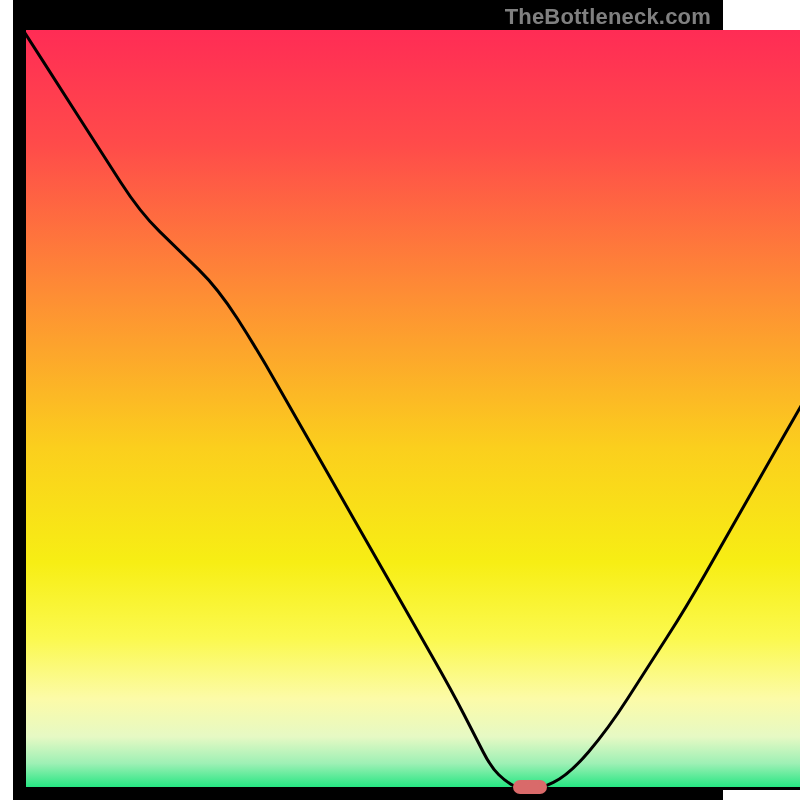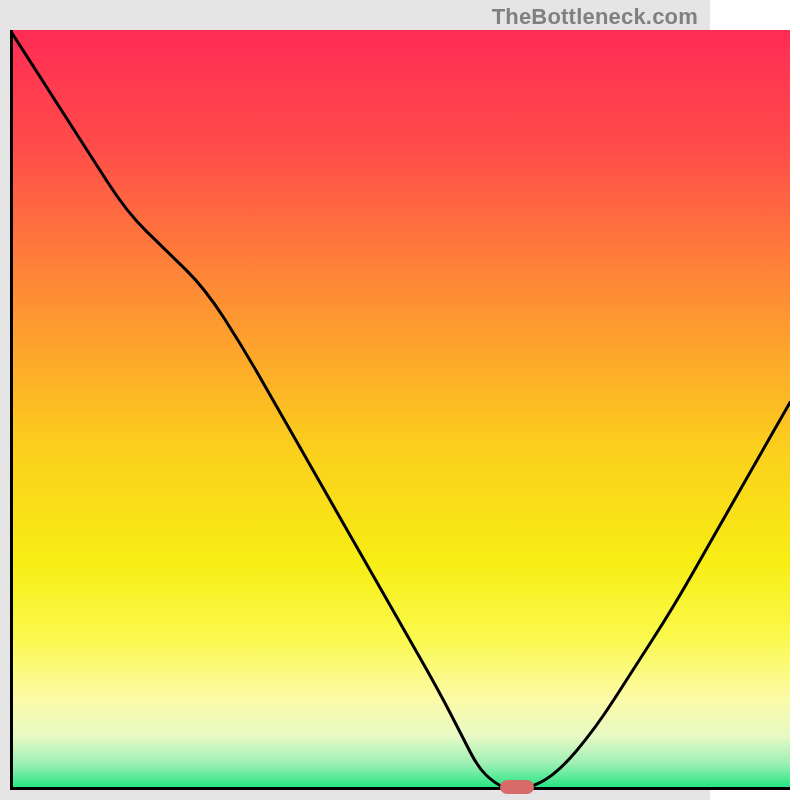--- a/index.html
+++ b/index.html
@@ -1,21 +1,22 @@
 <!DOCTYPE html>
 <html><head>
 <meta charset="utf-8">
 <style>
   * { margin: 0; padding: 0; box-sizing: border-box; }
   html, body { width: 800px; height: 800px; overflow: hidden; }
   .container {
     position: relative;
     width: 710px;
     height: 800px;
-    background: #e5e5e5;
+    background: #000000;
+    margin-left: 13px;
   }
   .watermark {
     position: absolute;
     top: 4px;
     right: 12px;
     font-family: Arial, Helvetica, sans-serif;
     font-size: 22px;
     font-weight: 600;
     color: #808080;
     letter-spacing: 0.2px;

